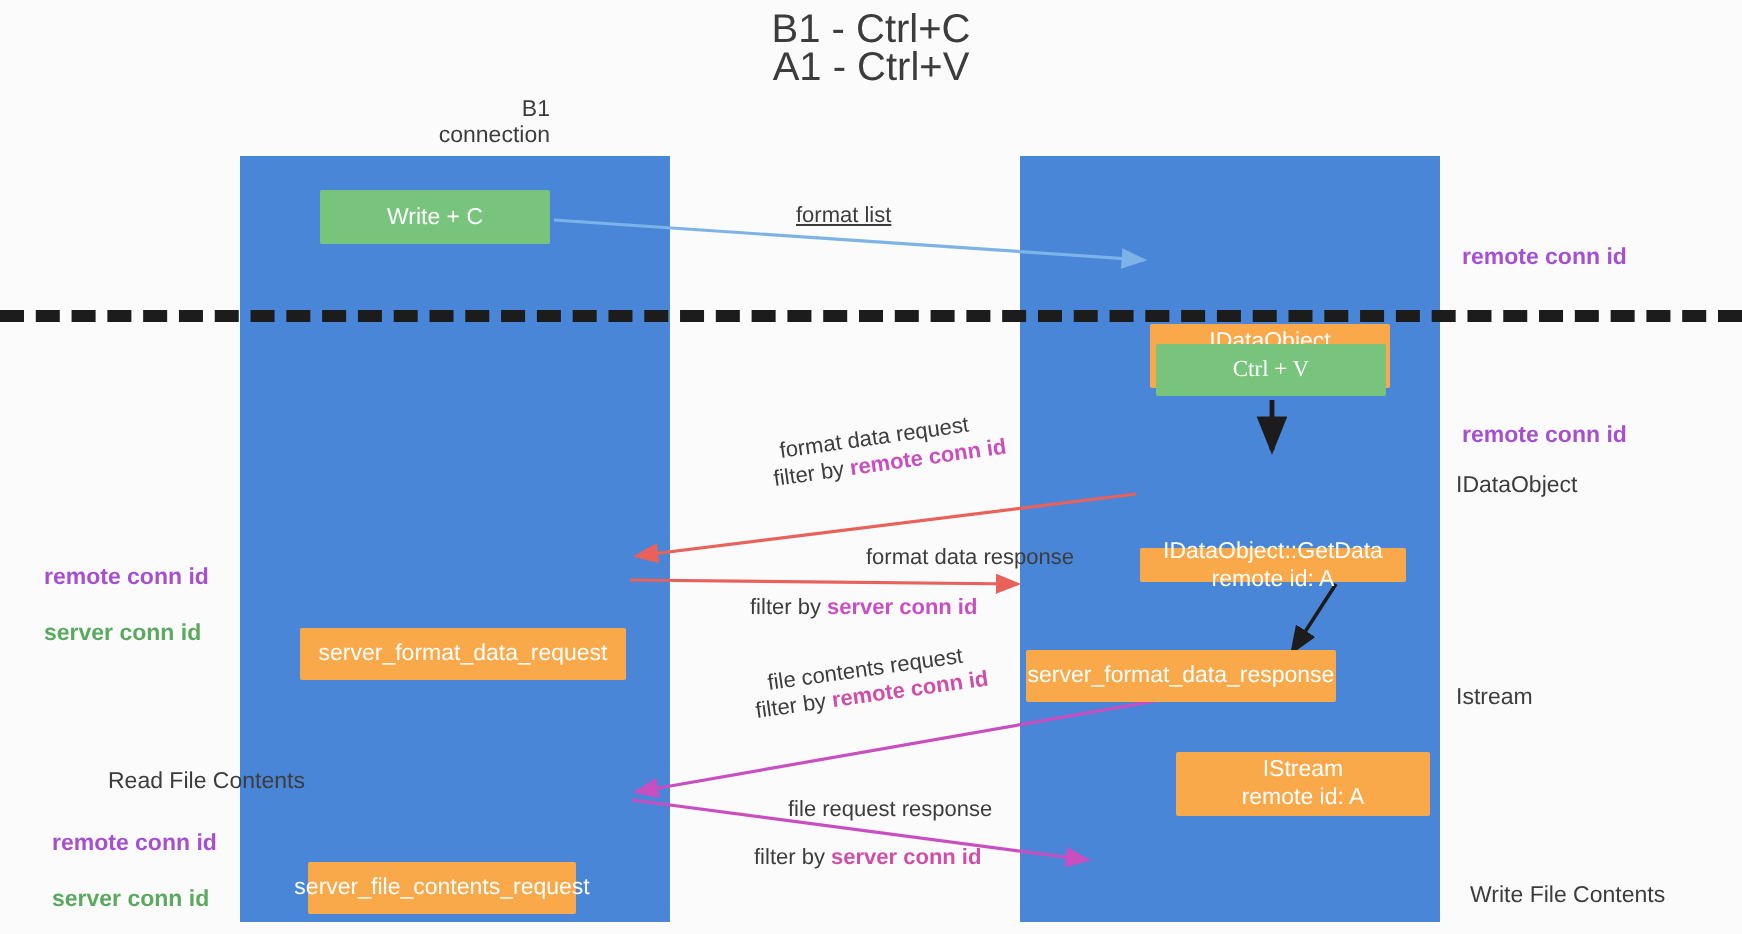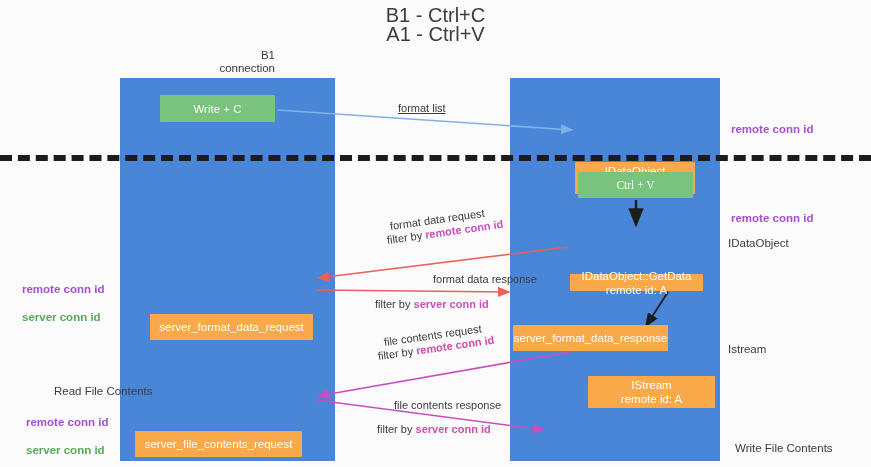--- a/index.html
+++ b/index.html
@@ -52,21 +52,21 @@
   .green{background:#78c47c;}
   .orange{background:#f9a94a;margin-top:46px;}
 
   #n-ctrlc{left:160px;top:95px;width:115px;height:27px;}
   #n-idataobject{left:575px;top:116px;width:120px;height:32px;}
   #n-ctrlv{left:578px;top:172px;width:115px;height:26px;font-family:Liberation Serif, serif;}
   #n-getdata{left:570px;top:228px;width:133px;height:17px;}
   #n-sfdreq{left:150px;top:268px;width:163px;height:26px;}
   #n-sfdresp{left:513px;top:279px;width:155px;height:26px;}
   #n-istream{left:588px;top:330px;width:127px;height:32px;}
-  #n-sfcreq{left:135px;top:385px;width:167px;height:26px;}
+  #n-sfcreq{left:154px;top:385px;width:134px;height:26px;}
   #n-sfcresp{left:548px;top:417px;width:158px;height:26px;}
 
   
   .side{font-size:11.5px;line-height:14px;white-space:pre-line;}
   .purple{color:#a64fd0;font-weight:bold;}
   .green-t{color:#5aa95f;font-weight:bold;}
   .plain{color:#3c3c3c;}
 
   #s-remote1{left:731px;top:122px;}
   #s-remote2{left:731px;top:211px;}
@@ -183,18 +183,18 @@
   <div class="abs elabel" id="l-fdresp1">format data response</div>
   <div class="abs elabel" id="l-fdresp2">
     <span>filter by </span><span class="pk">server conn id</span>
   </div>
 
   <div class="abs elabel rot-up" id="l-fcreq1">file contents request</div>
   <div class="abs elabel rot-up" id="l-fcreq2">
     <span>filter by </span><span class="pk2">remote conn id</span>
   </div>
 
-  <div class="abs elabel" id="l-fcresp1">file contents response</div>
+  <div class="abs elabel" id="l-fcresp1">file request response</div>
   <div class="abs elabel" id="l-fcresp2">
     <span>filter by </span><span class="pk2">server conn id</span>
   </div>
 
 </div>
 
 </body></html>

